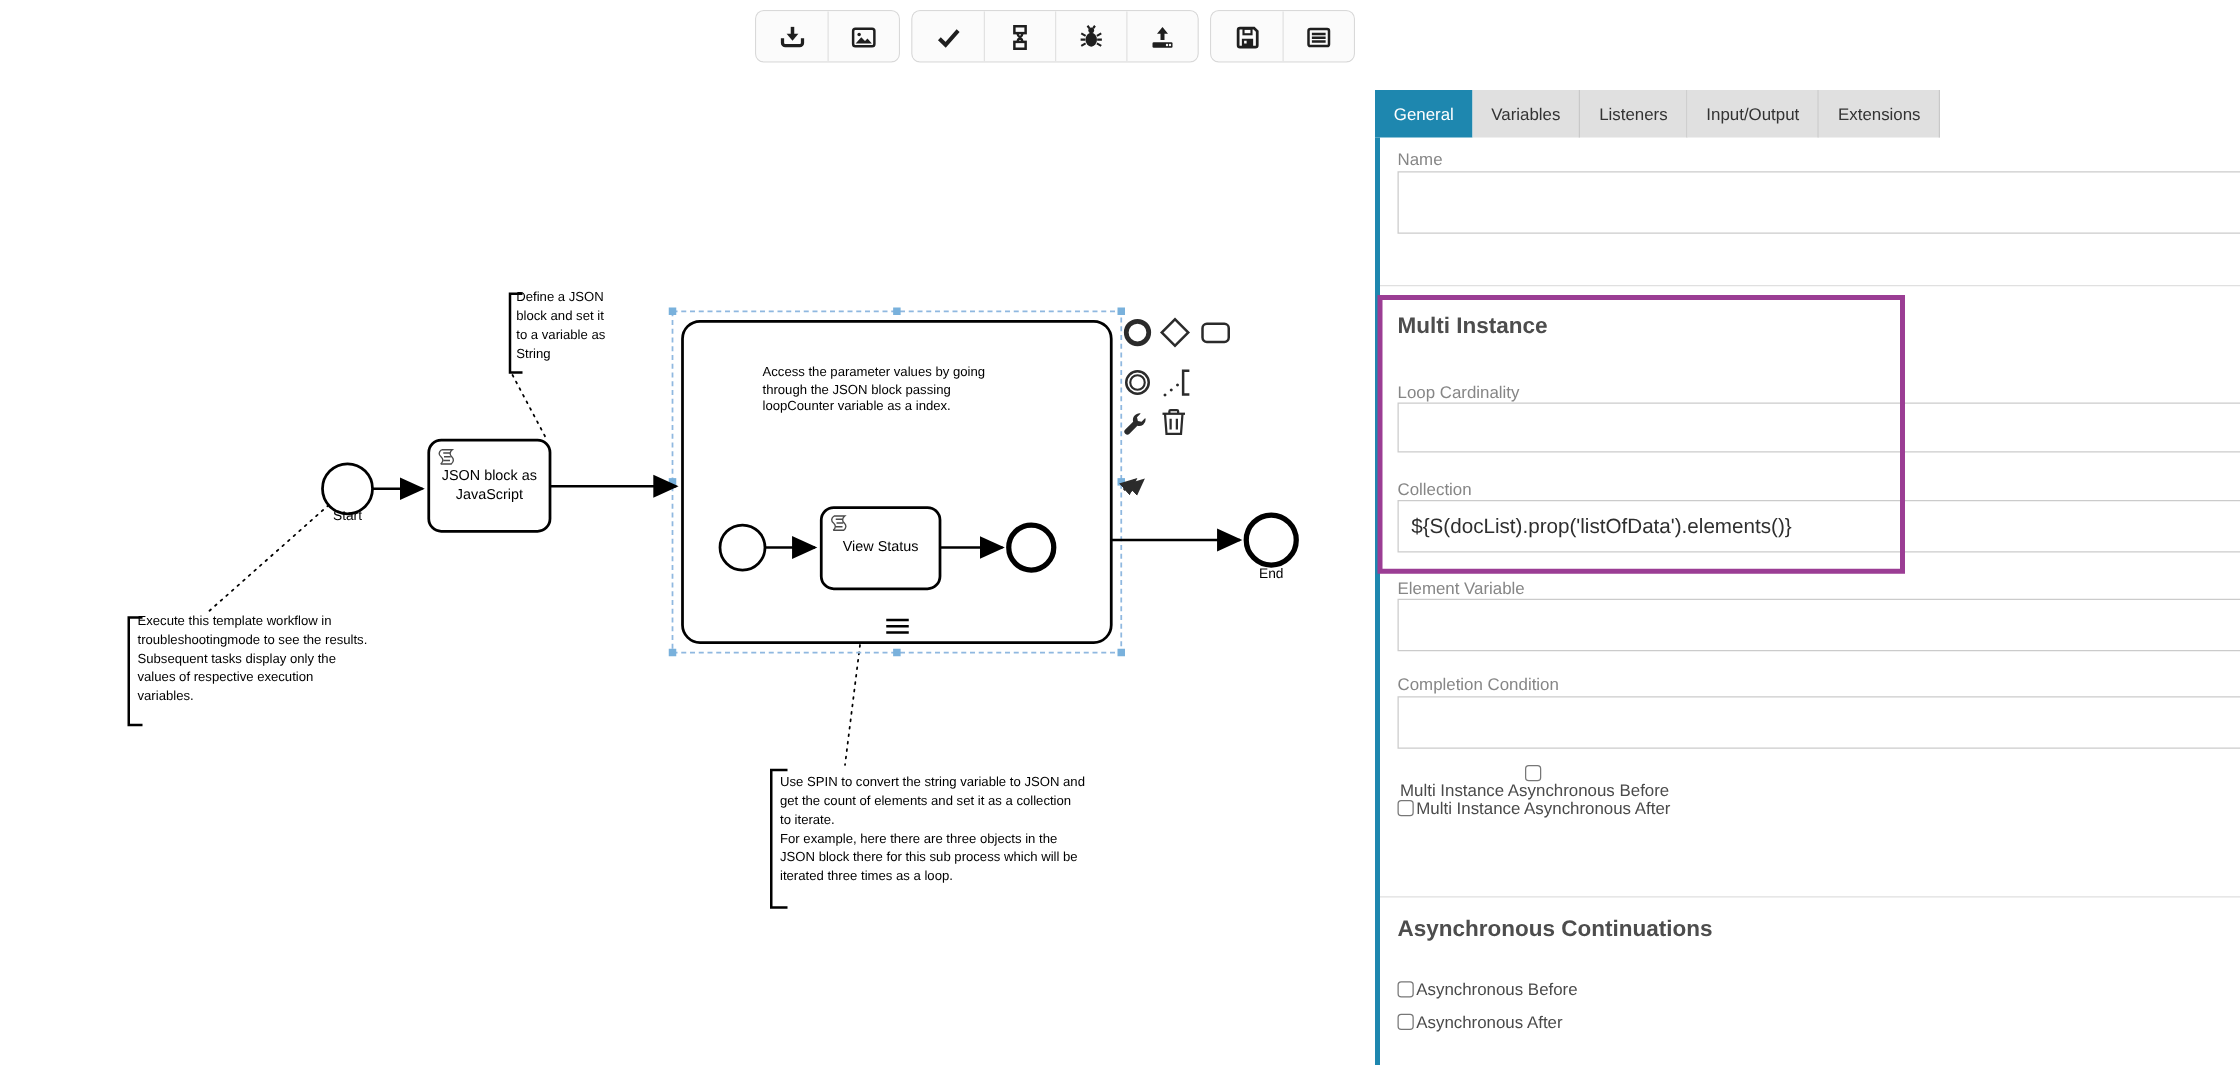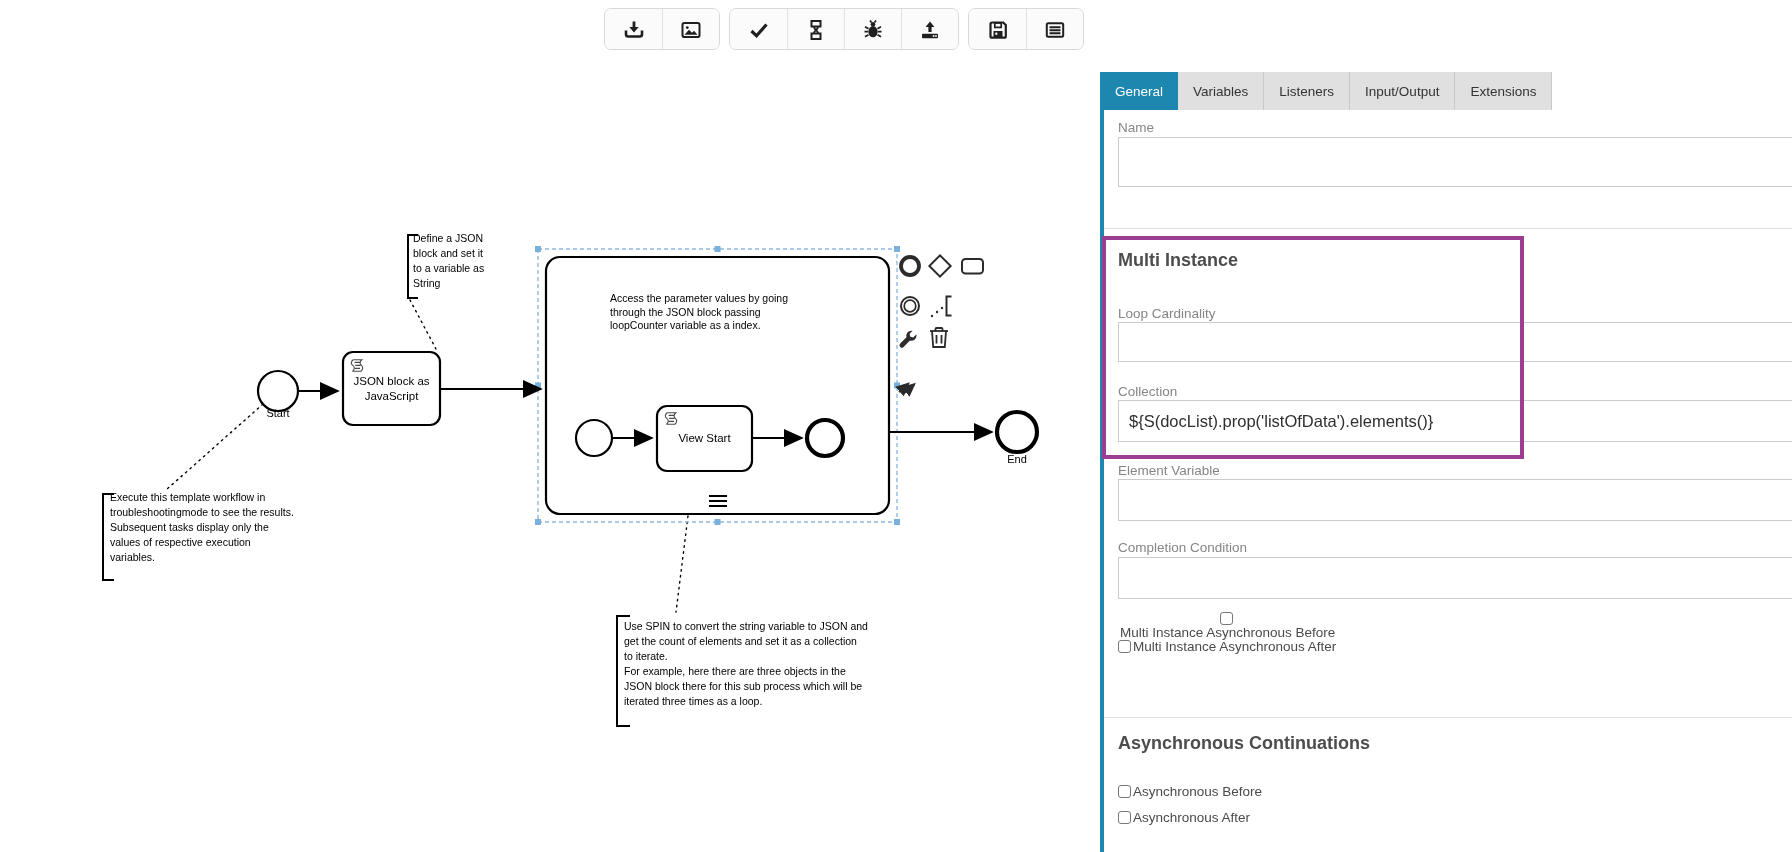--- a/index.html
+++ b/index.html
@@ -196,21 +196,21 @@
       <svg width="22" height="22" viewBox="0 0 22 22">
         <rect x="2.8" y="4.2" width="16.4" height="13.6" rx="1.5" stroke="#1f1f1f" stroke-width="2" fill="none"></rect>
         <path d="M5.5,8.2 h11 M5.5,11.2 h11 M5.5,14.2 h11" stroke="#1f1f1f" stroke-width="1.9"></path>
       </svg>
     </button>
   </div>
 
   <div class="dg-label" style="left:254px; top:407px; width:48px;">Start</div>
   <div class="task-label" style="left:343px; top:352px; width:97px; height:73px;">JSON block as
 JavaScript</div>
-  <div class="task-label" style="left:657px; top:406px; width:95px; height:65px;">View Start</div>
+  <div class="task-label" style="left:657px; top:406px; width:95px; height:65px;">View Status</div>
   <div class="dg-label" style="left:993px; top:453px; width:48px;">End</div>
 
   <div class="dg-text ann" style="left:413px; top:231px;">Define a JSON
 block and set it
 to a variable as
 String</div>
   <div class="dg-text ann" style="left:610px; top:292px; line-height:13.5px;">Access the parameter values by going
 through the JSON block passing
 loopCounter variable as a index.</div>
   <div class="dg-text ann" style="left:110px; top:490px;">Execute this template workflow in

